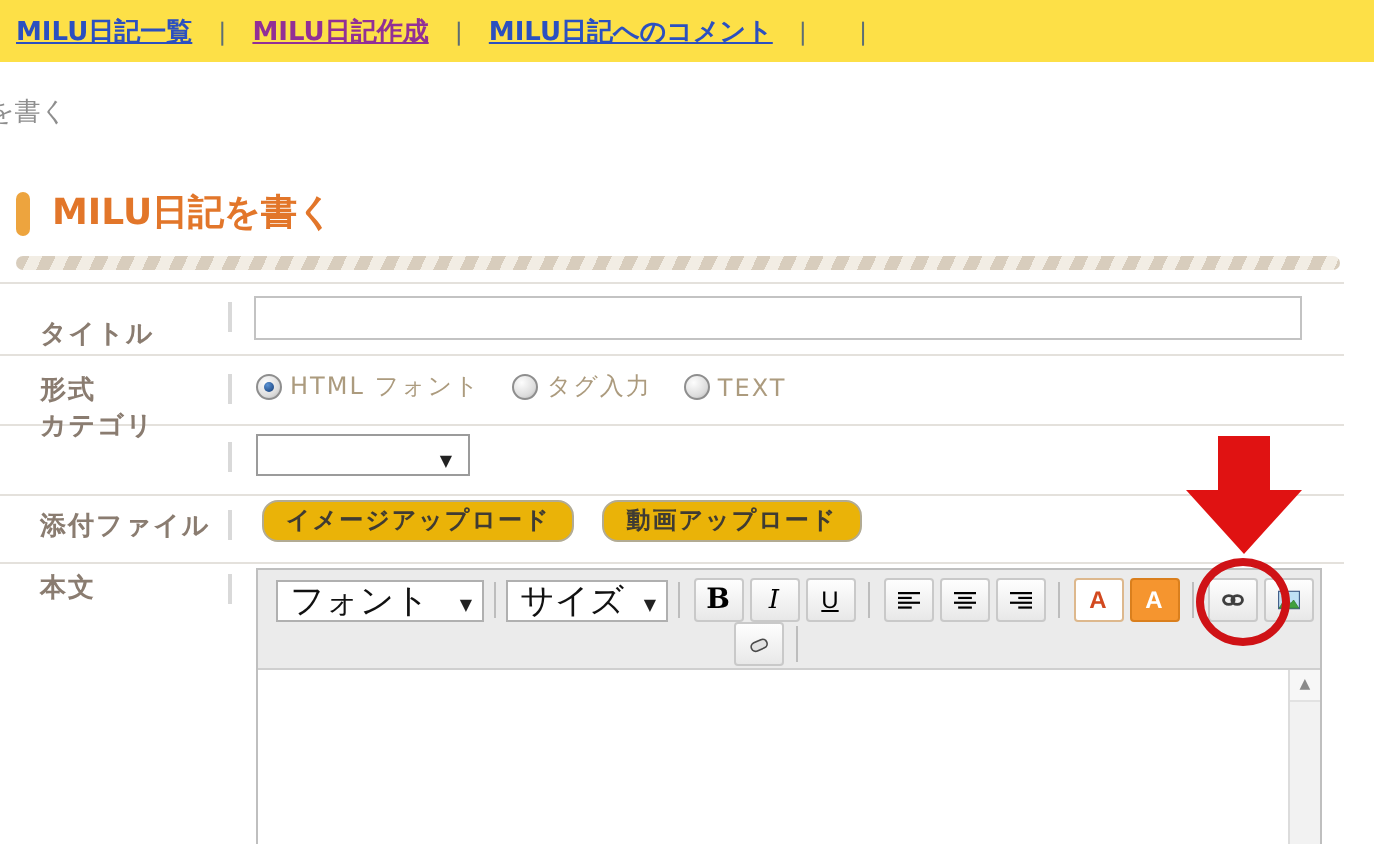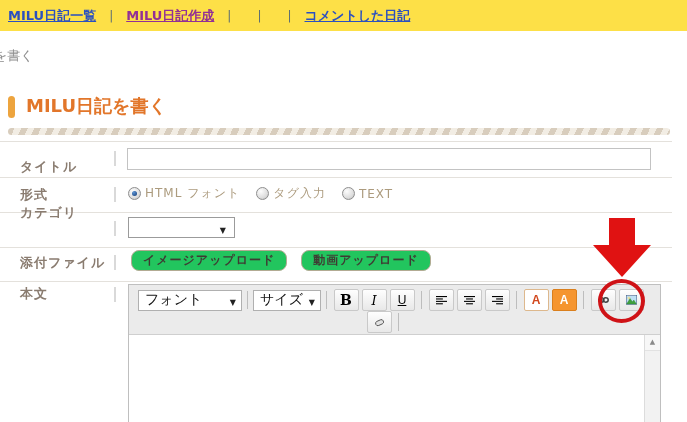--- a/index.html
+++ b/index.html
@@ -44,34 +44,34 @@
   }
   .radio-label{margin:0 16px 0 4px;}
   .category-select{
     position:absolute;left:128px;top:217px;width:107px;height:21px;box-sizing:border-box;
     border:1px solid #9b9b9b;background:#fff;display:flex;align-items:center;justify-content:flex-end;
     padding-right:8px;cursor:default;
   }
   .caret::after{content:"▼";font-size:8px;color:#222;line-height:1;}
   .attach-group{position:absolute;left:131px;top:250px;display:flex;gap:14px;}
   .attach-btn{
-    height:21px;padding:0 11px;border:1px solid #b2ab93;border-radius:8px;background:#22c55e;
+    height:21px;padding:0 11px;border:1px solid #b2ab93;border-radius:8px;background:#eab308;
     font-size:12px;font-weight:bold;color:#3f3b33;display:flex;align-items:center;cursor:pointer;letter-spacing:1px;
   }
   
   .editor{
     position:absolute;left:128px;top:284px;width:533px;height:150px;box-sizing:border-box;
     border:1px solid #bfbfbf;background:#fff;display:flex;flex-direction:column;
   }
   .toolbar{flex:none;background:#ebebeb;border-bottom:1px solid #cfcfcf;padding:3px 4px 2px 9px;}
   .tb-row{display:flex;align-items:center;height:24px;}
   .tb-row2{display:flex;align-items:center;justify-content:center;height:20px;margin-left:-25px;}
   .tb-select{
     height:21px;box-sizing:border-box;background:#fff;border:1px solid #b0b0b0;color:#111;
-    display:flex;align-items:center;justify-content:space-between;font-size:14px;padding:0 5px 0 6px;cursor:default;flex:none;
+    display:flex;align-items:center;justify-content:space-between;font-size:17px;padding:0 5px 0 6px;cursor:default;flex:none;
   }
   .tb-sep{width:1px;height:18px;background:#bdbdbd;margin:0 5px;flex:none;}
   .tb-btn{
     width:25px;height:22px;box-sizing:border-box;margin:0 1.5px;flex:none;cursor:pointer;
     background:linear-gradient(#fefefe,#e8e8e8);border:1px solid #c9c9c9;border-radius:2px;
     display:flex;align-items:center;justify-content:center;
   }
   .glyph-b{font-family:"DejaVu Serif","Liberation Serif",serif;font-weight:bold;font-size:14px;color:#000;}
   .glyph-i{font-family:"DejaVu Serif","Liberation Serif",serif;font-style:italic;font-size:13px;color:#000;}
   .glyph-u{font-size:12px;text-decoration:underline;color:#000;}
@@ -91,23 +91,23 @@
   }
 </style>
 </head>
 <body>
 
 <nav class="nav">
   <a>MILU日記一覧</a>
   <span class="navsep">|</span>
   <a class="visited">MILU日記作成</a>
   <span class="navsep">|</span>
-  <span class="navsep">|</span>
-  <span class="navsep">|</span>
-  <a>コメントした日記</a>
+  <a>MILU日記へのコメント</a>
+  <span class="navsep">|</span>
+  <span class="navsep">|</span>
 </nav>
 
 <div class="crumb">を書く</div>
 
 <span class="accent"></span>
 <h1 class="page-title">MILU日記を書く</h1>
 <div class="stripe"></div>
 
 <div class="hline" style="top:141px"></div>
 <div class="hline" style="top:177px"></div>
@@ -148,21 +148,21 @@
 <span class="vbar" style="top:287px"></span>
 
 <div class="editor">
   <div class="toolbar">
     <div class="tb-row">
       <div class="tb-select" style="width:104px">
         <span>フォント</span>
         <span class="caret"></span>
       </div>
       <span class="tb-sep"></span>
-      <div class="tb-select" style="width:68px">
+      <div class="tb-select" style="width:81px">
         <span>サイズ</span>
         <span class="caret"></span>
       </div>
       <span class="tb-sep"></span>
       <button class="tb-btn">
           <span class="glyph-b">B</span>
         </button>
       <button class="tb-btn">
           <span class="glyph-i">I</span>
         </button>

